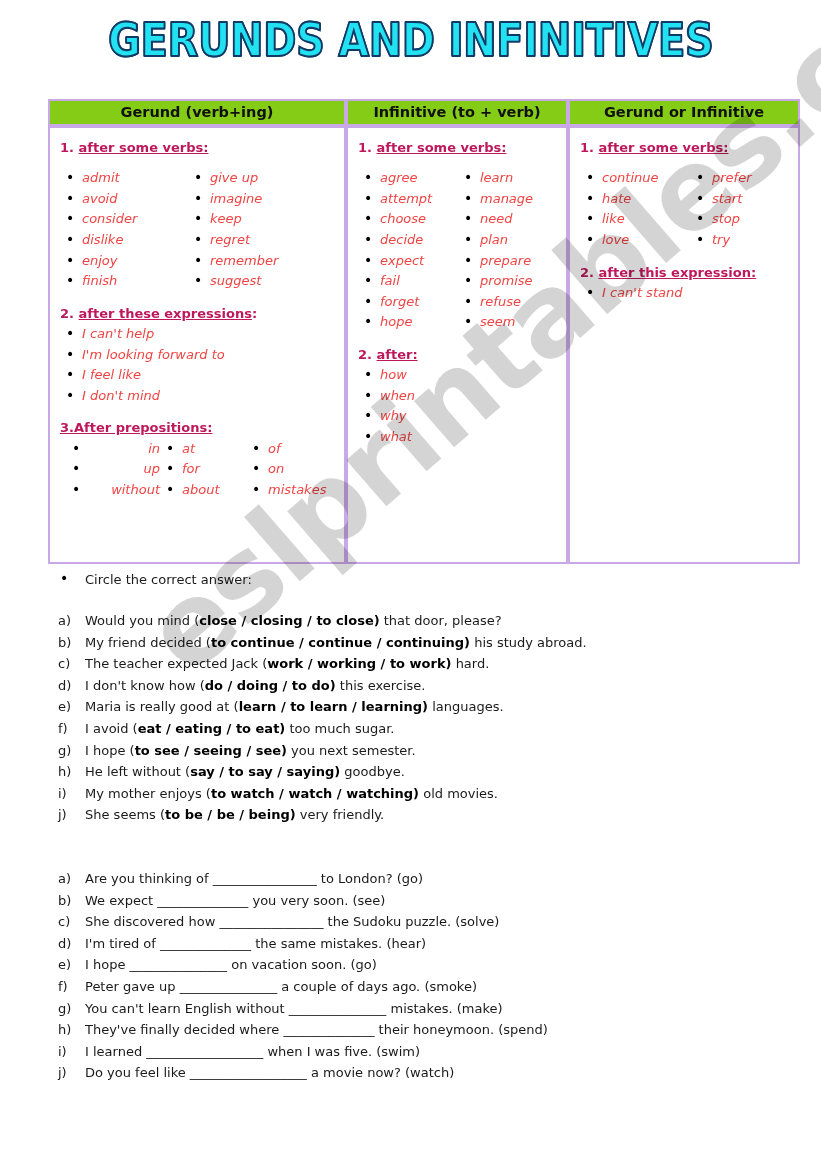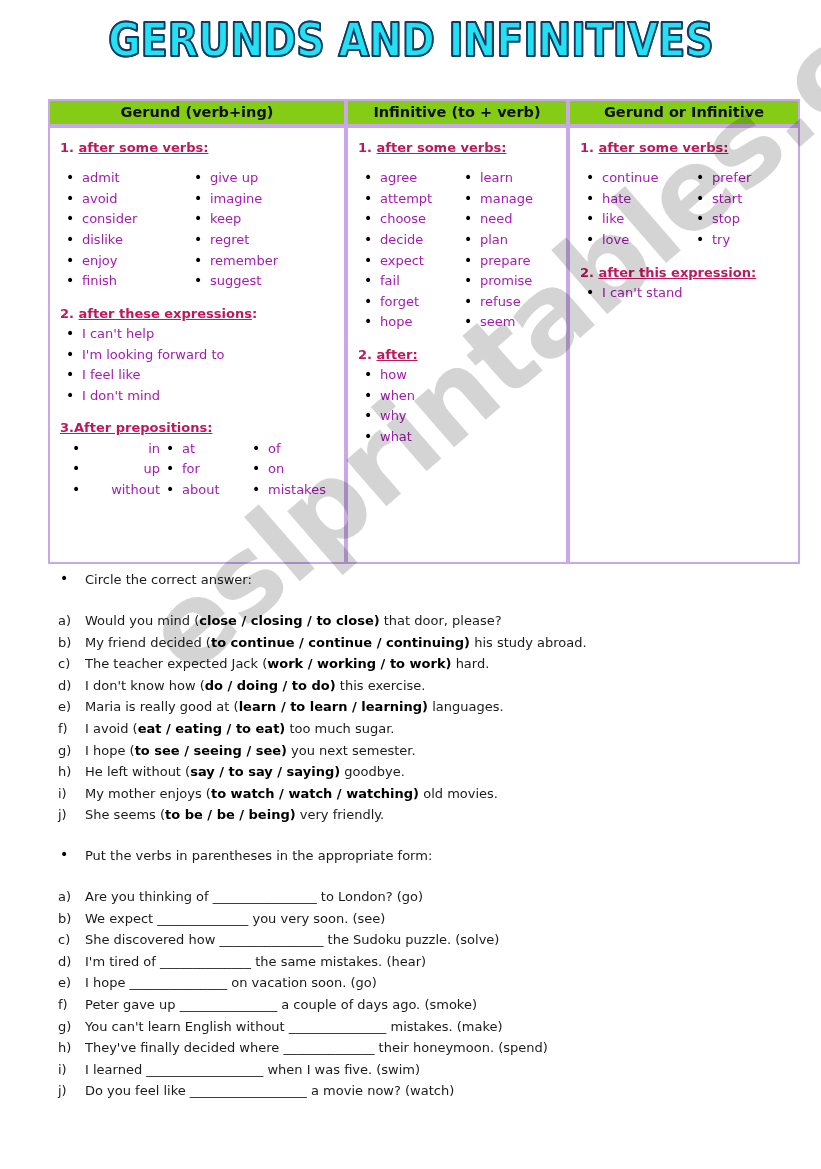--- a/index.html
+++ b/index.html
@@ -124,24 +124,25 @@
   
   ul.plain {
     list-style: none;
     margin: 0;
     padding: 0;
   }
   ul.plain li {
     font-family: "DejaVu Sans", sans-serif;
     font-size: 13px;
     line-height: 20.6px;
-    color: #a21caf;
+    color: #ef4444;
     position: relative;
     padding-left: 22px;
     white-space: nowrap;
+    font-style: italic;
   }
   ul.plain li::before {
     content: "\2022";
     position: absolute;
     left: 6px;
     top: -1px;
     font-size: 14px;
     color: #000;
   }
   ul.plain.indent li { padding-left: 30px; }
@@ -405,21 +406,20 @@
     <li><span class="lbl">e)</span><span>Maria is really good at (</span><b>learn / to learn / learning)</b><span> languages.</span></li>
     <li><span class="lbl">f)</span><span>I avoid (</span><b>eat / eating / to eat)</b><span> too much sugar.</span></li>
     <li><span class="lbl">g)</span><span>I hope (</span><b>to see / seeing / see)</b><span> you next semester.</span></li>
     <li><span class="lbl">h)</span><span>He left without (</span><b>say / to say / saying)</b><span> goodbye.</span></li>
     <li><span class="lbl">i)</span><span>My mother enjoys (</span><b>to watch / watch / watching)</b><span> old movies.</span></li>
     <li><span class="lbl">j)</span><span>She seems (</span><b>to be / be / being)</b><span> very friendly.</span></li>
   </ol>
 </div>
 
 <div class="ex-block" id="exercise-2">
-  <div class="ex-intro">Put the verbs in parentheses in the appropriate form:</div>
   <ol class="ex-list">
     <li><span class="lbl">a)</span><span>Are you thinking of </span><span class="blank">________________</span><span> to London?  (go)</span></li>
     <li><span class="lbl">b)</span><span>We expect </span><span class="blank">______________</span><span> you very soon.  (see)</span></li>
     <li><span class="lbl">c)</span><span>She discovered how </span><span class="blank">________________</span><span> the Sudoku puzzle. (solve)</span></li>
     <li><span class="lbl">d)</span><span>I'm tired of </span><span class="blank">______________</span><span> the same mistakes. (hear)</span></li>
     <li><span class="lbl">e)</span><span>I hope </span><span class="blank">_______________</span><span> on vacation soon. (go)</span></li>
     <li><span class="lbl">f)</span><span>Peter gave up </span><span class="blank">_______________</span><span> a couple of days ago. (smoke)</span></li>
     <li><span class="lbl">g)</span><span>You can't learn English without </span><span class="blank">_______________</span><span> mistakes. (make)</span></li>
     <li><span class="lbl">h)</span><span>They've finally decided where </span><span class="blank">______________</span><span> their honeymoon. (spend)</span></li>
     <li><span class="lbl">i)</span><span>I learned </span><span class="blank">__________________</span><span> when I was five. (swim)</span></li>

